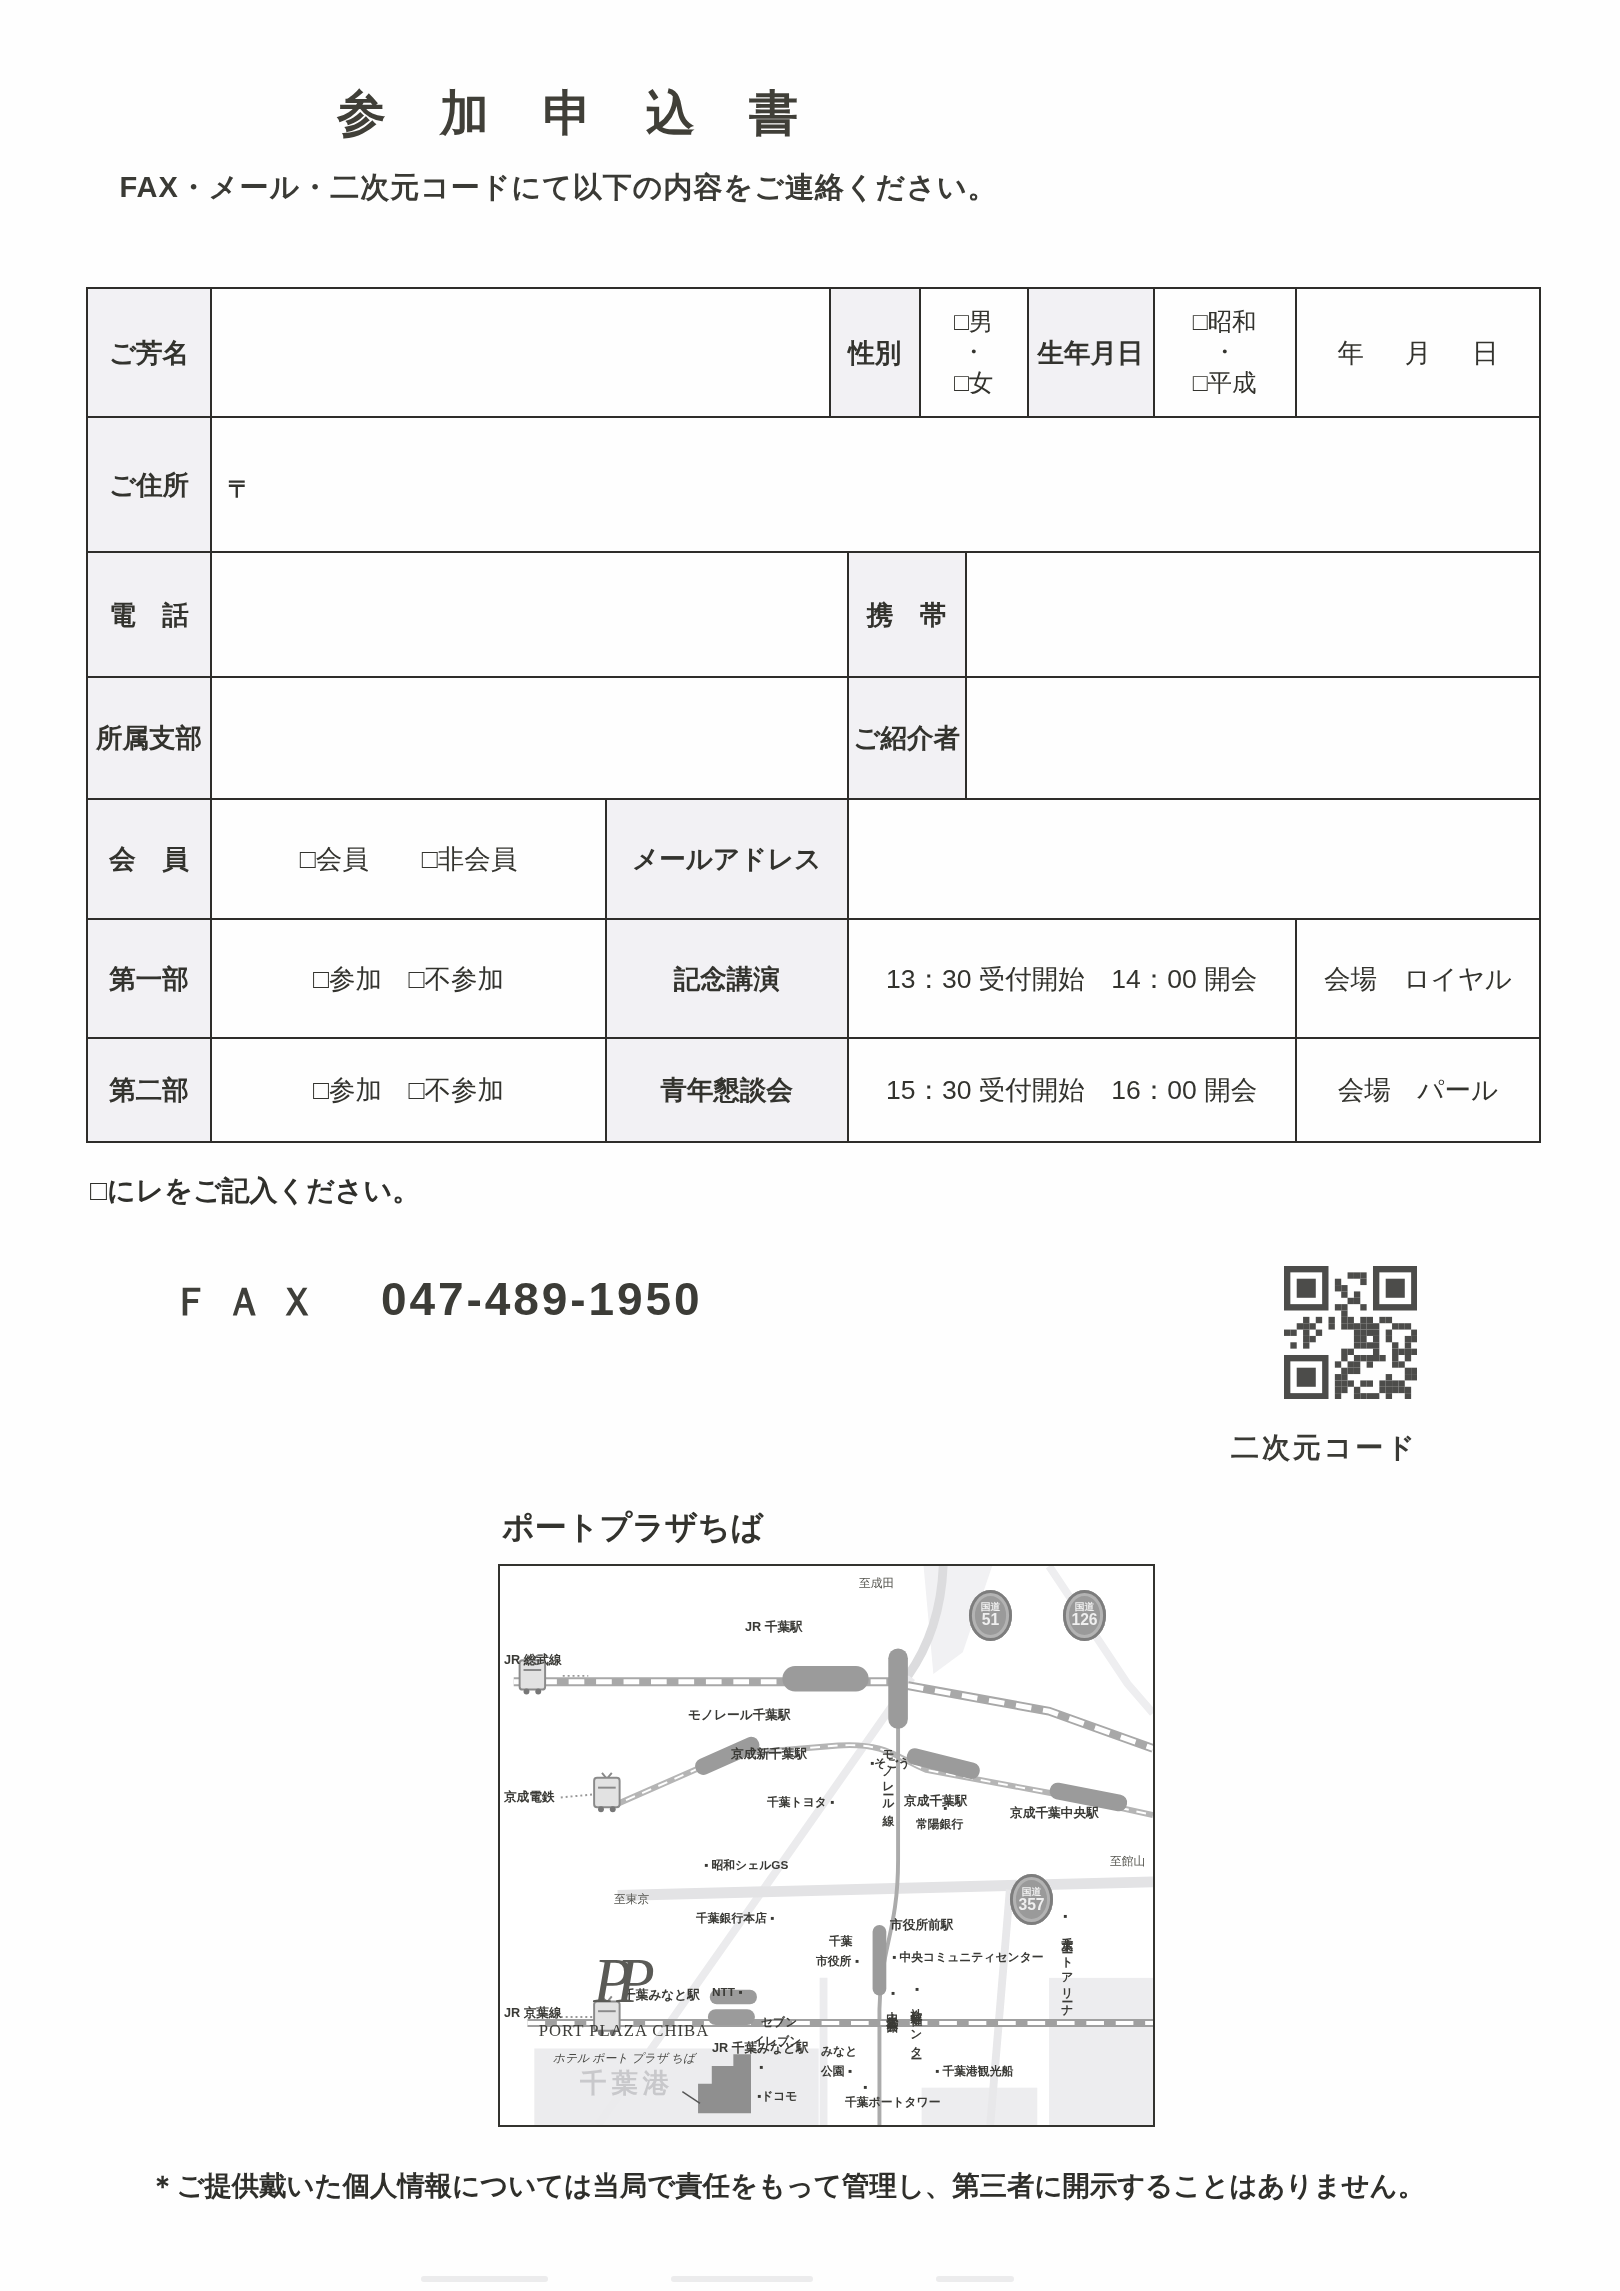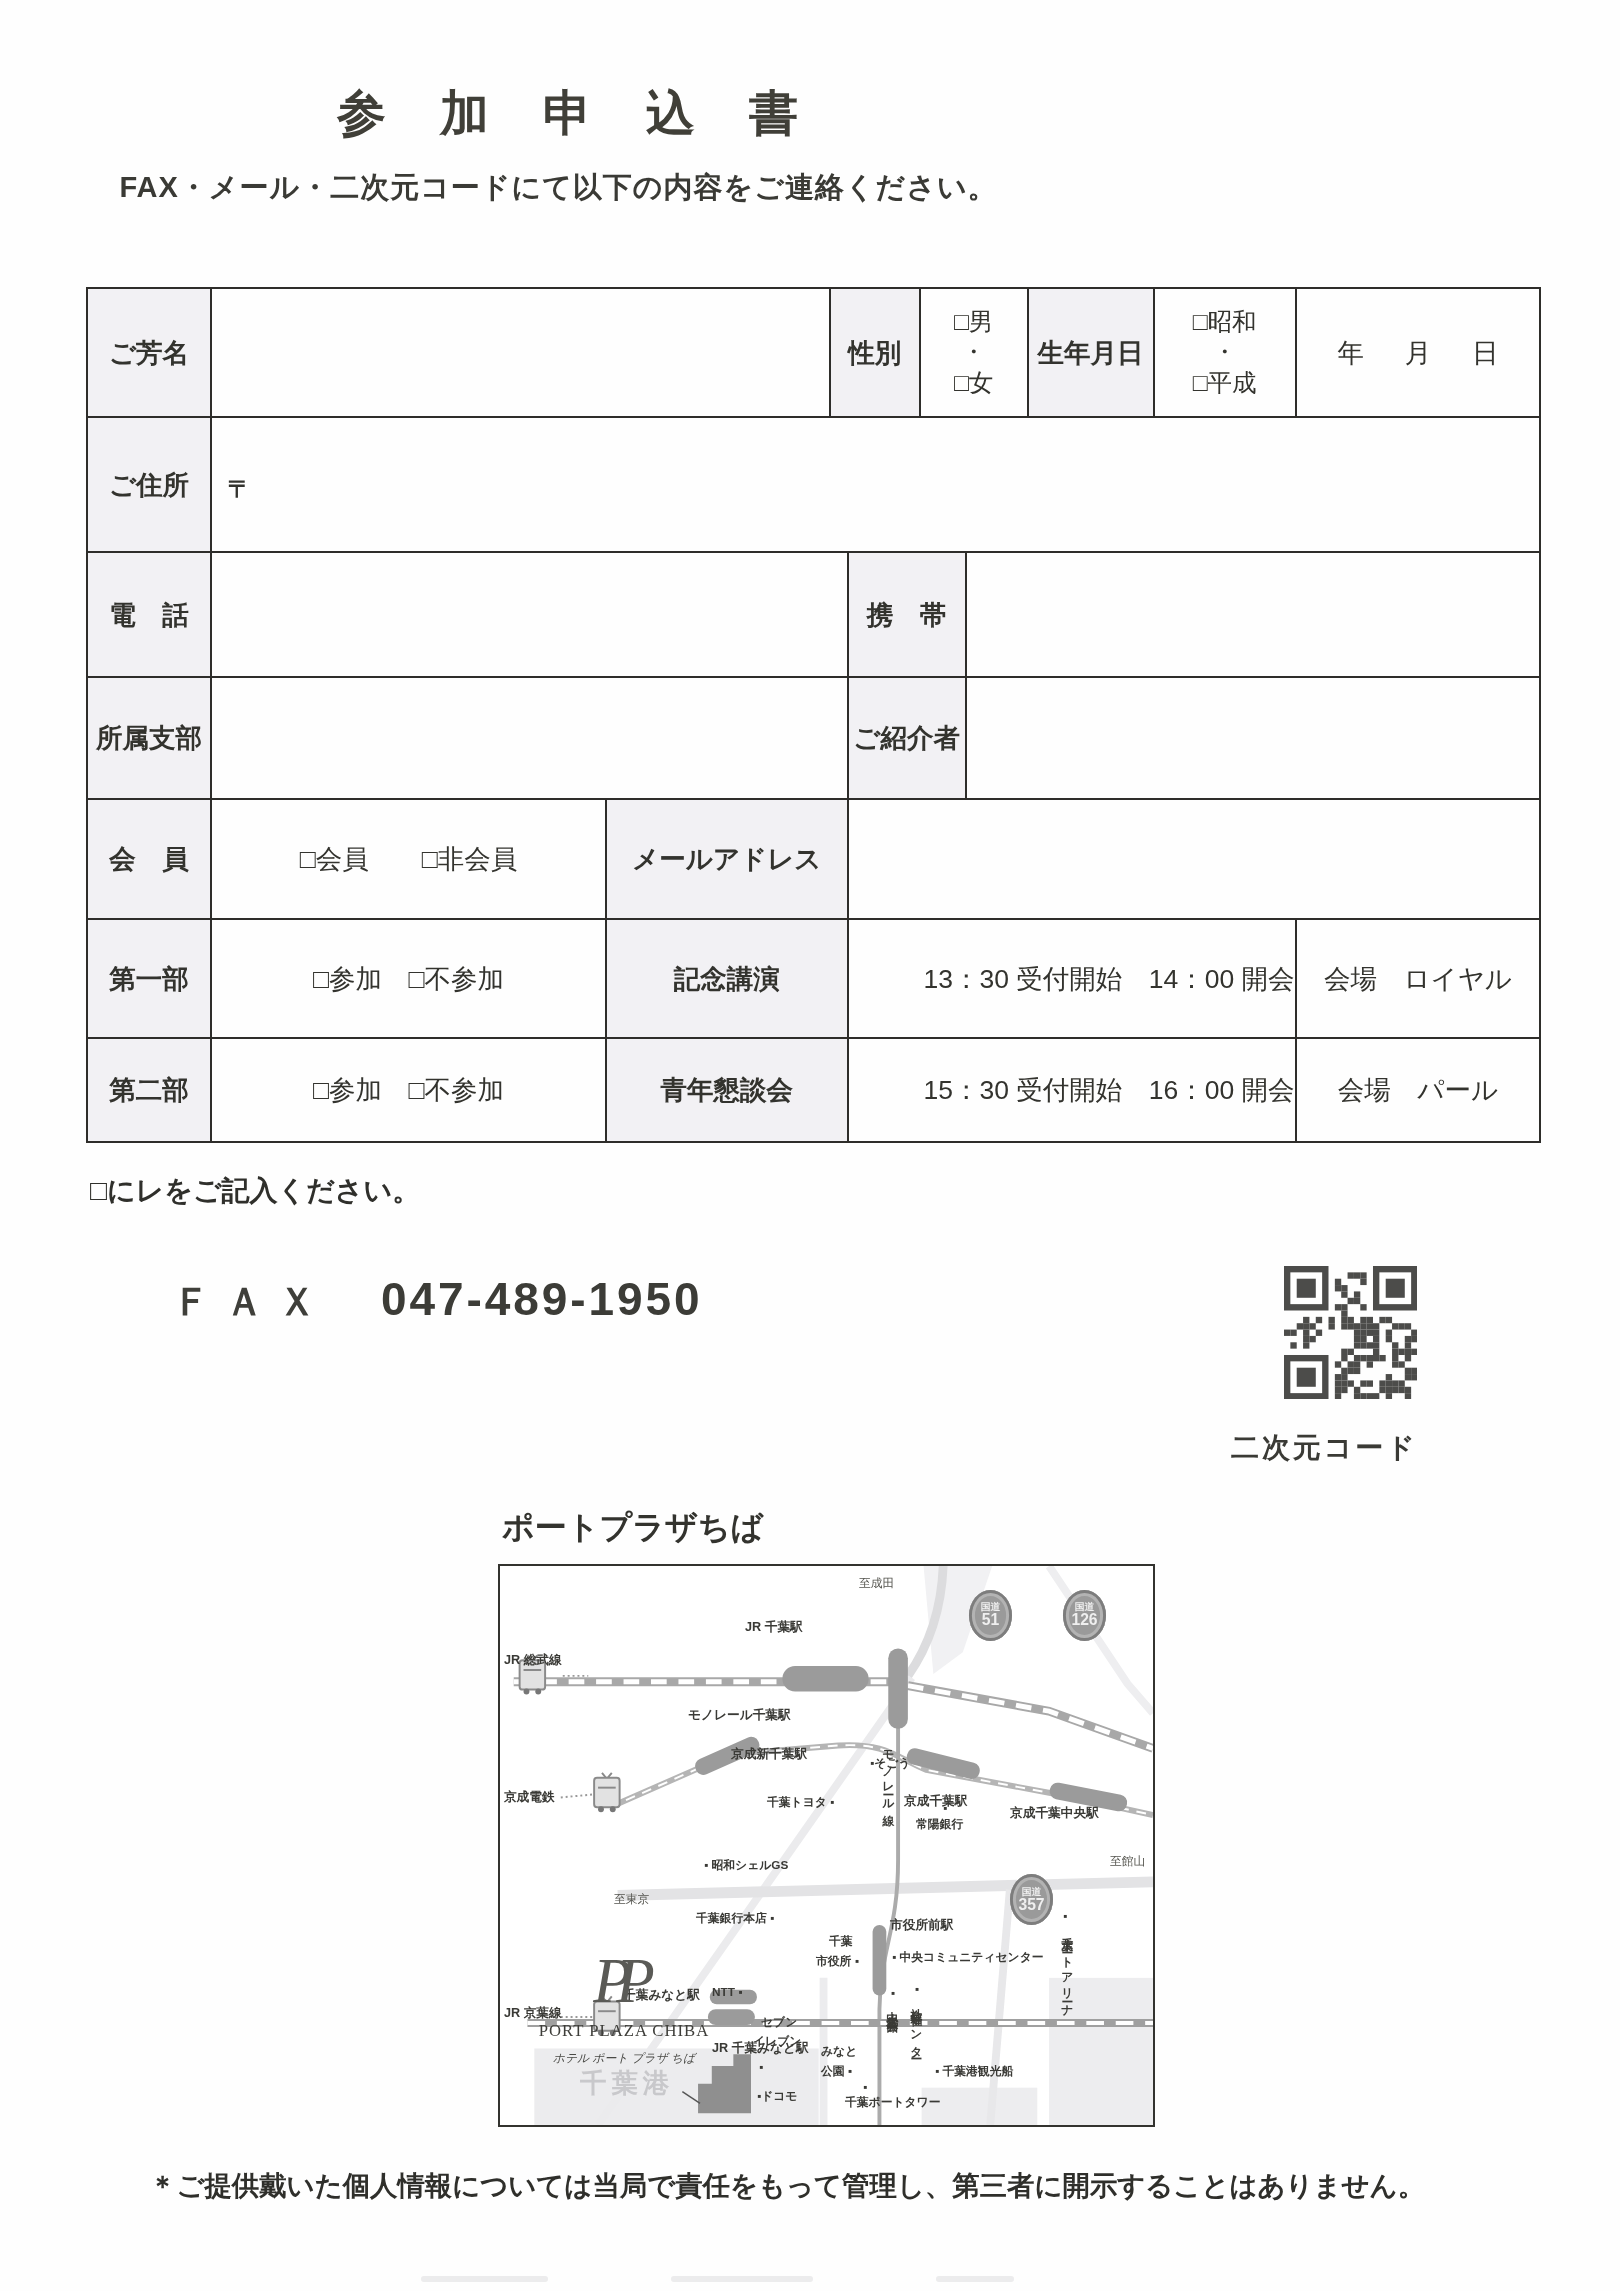--- a/index.html
+++ b/index.html
@@ -18,21 +18,21 @@
   table.form{border:2.9px solid #262522;}
   .shade{background:#f2f1f4;}
   .lbl{text-align:center;font-weight:600;}
   .r1{height:129px}.r2{height:135px}.r3{height:125px}.r4{height:122px}
   .r5{height:120px}.r6{height:119px}.r7{height:104px}
   .opts{text-align:center;font-size:25.5px;}
   .stack{display:flex;flex-direction:column;align-items:center;justify-content:center;line-height:1.25;font-size:24.5px;}
   .datecell{display:flex;justify-content:space-evenly;align-items:center;font-size:26.5px;}
   .addr{vertical-align:top;}
   .postal{display:block;padding:9.8px 0 0 15.7px;font-size:23.5px;font-weight:600;}
-  .timecell{text-align:right;font-size:28px;letter-spacing:0px;margin-top:20px;}
+  .timecell{text-align:center;font-size:28px;letter-spacing:0px;margin-top:20px;}
   .venuecell{text-align:center;font-size:26.5px;border-radius:23px;}
   .eventcell{text-align:center;font-size:26.5px;font-weight:600;}
   
   .chk-note{position:absolute;left:90px;top:1172px;font-size:28px;font-weight:600;color:#2f2f2b;}
   .fax-row{position:absolute;left:172px;top:1272px;display:flex;align-items:baseline;}
   .fax-label{font-size:39px;font-weight:600;letter-spacing:13.7px;color:#3f3f3a;}
   .fax-number{font-size:46px;font-weight:600;color:#3c3c37;margin-left:51px;letter-spacing:2.9px;}
   .mail-row{position:absolute;left:172px;top:1360px;display:flex;align-items:baseline;}
   .mail-label{font-size:37px;font-weight:600;letter-spacing:7.8px;color:#3f3f3a;}
   .mail-address{font-size:44px;font-weight:500;color:#3c3c37;margin-left:61px;}

